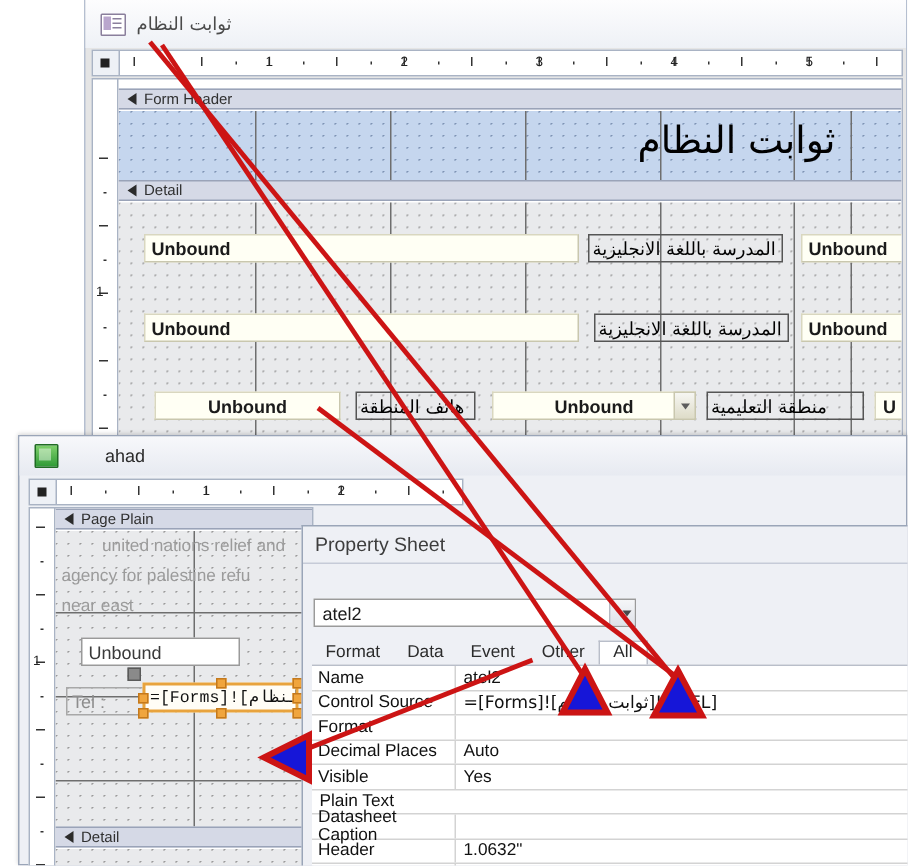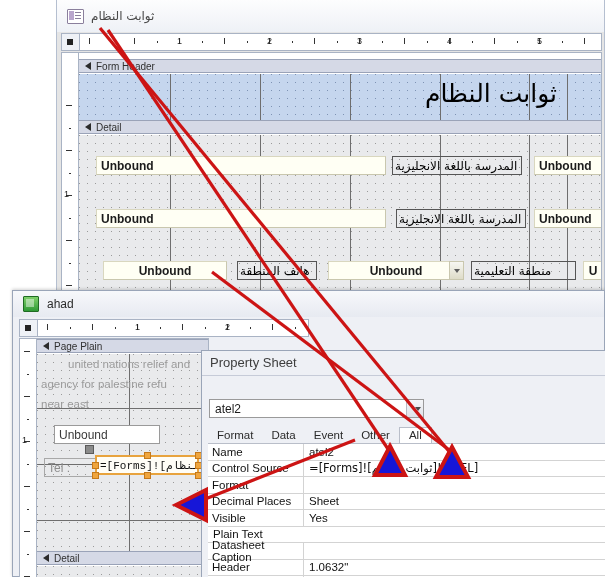--- a/index.html
+++ b/index.html
@@ -146,21 +146,21 @@
     display:flex;align-items:center;gap:8px;padding-left:10px;box-sizing:border-box;
   }
   .rep-icon{
     width:14px;height:14px;background:linear-gradient(#7fd06b,#2f9a36);
     border:1px solid #1f6b23;border-radius:1px;position:relative;flex:none;
   }
   .rep-icon:after{
     content:"";position:absolute;left:2px;top:2px;width:8px;height:8px;
     background:rgba(255,255,255,.45);
   }
-  #lower-title{font-size:12px;color:#2b2b2b;}
+  #lower-title{font-size:12px;color:#2b2b2b;margin-left:23px;}
 
   
   .ghost{
     position:absolute;color:#9b9b9b;font-size:11.5px;white-space:nowrap;
     font-family:"Liberation Sans",sans-serif;
   }
   .plainctl{
     position:absolute;box-sizing:border-box;background:#fff;border:1px solid #9a9a9a;
     font-size:12px;color:#3a3a3a;display:flex;align-items:center;padding:0 4px;
     font-family:"Liberation Sans",sans-serif;
@@ -461,21 +461,21 @@
         <div class="prow">
           <div class="pname">Control Source</div>
           <div class="pval rtlval">=[Forms]![ثوابت النظام]![ATEL]</div>
         </div>
         <div class="prow">
           <div class="pname">Format</div>
           <div class="pval"></div>
         </div>
         <div class="prow">
           <div class="pname">Decimal Places</div>
-          <div class="pval">Sheet</div>
+          <div class="pval">Auto</div>
         </div>
         <div class="prow">
           <div class="pname">Visible</div>
           <div class="pval">Yes</div>
         </div>
         <div class="prow">
           <div class="pval">Plain Text</div>
         </div>
         <div class="prow">
           <div class="pname">Datasheet Caption</div>

